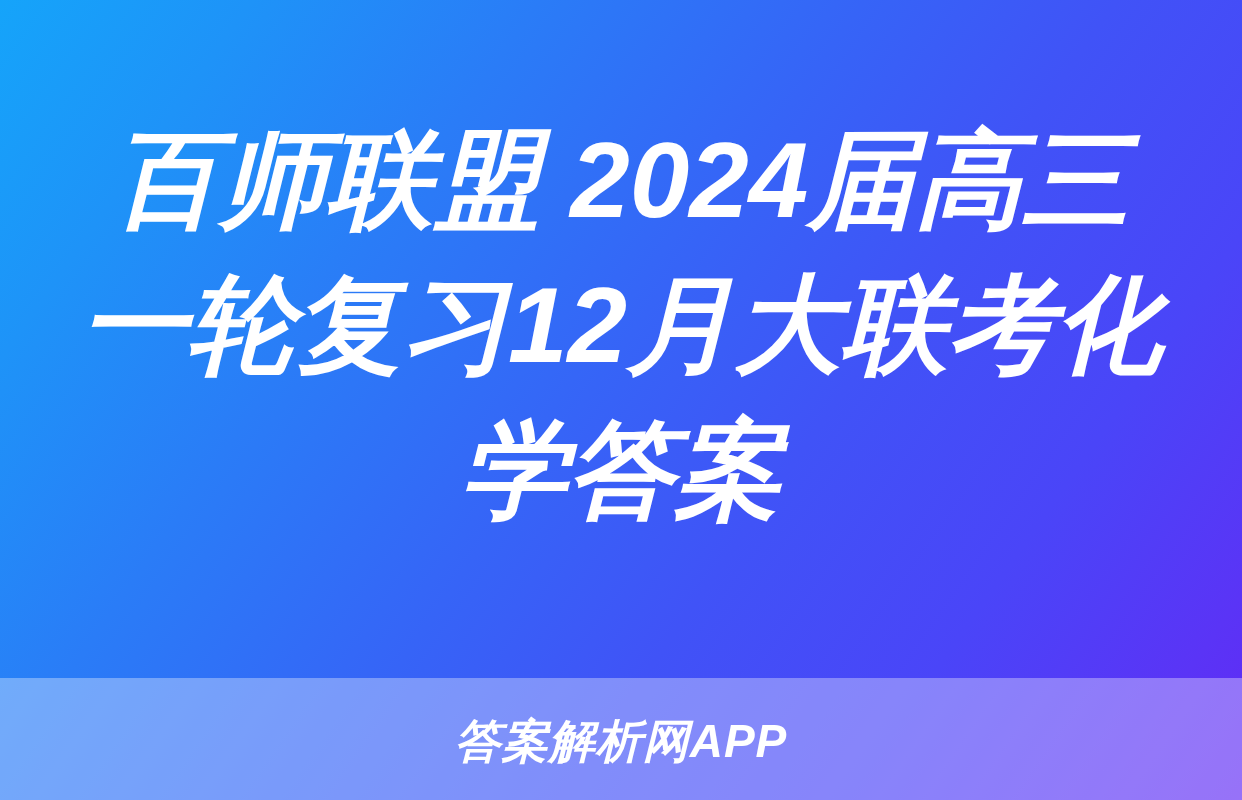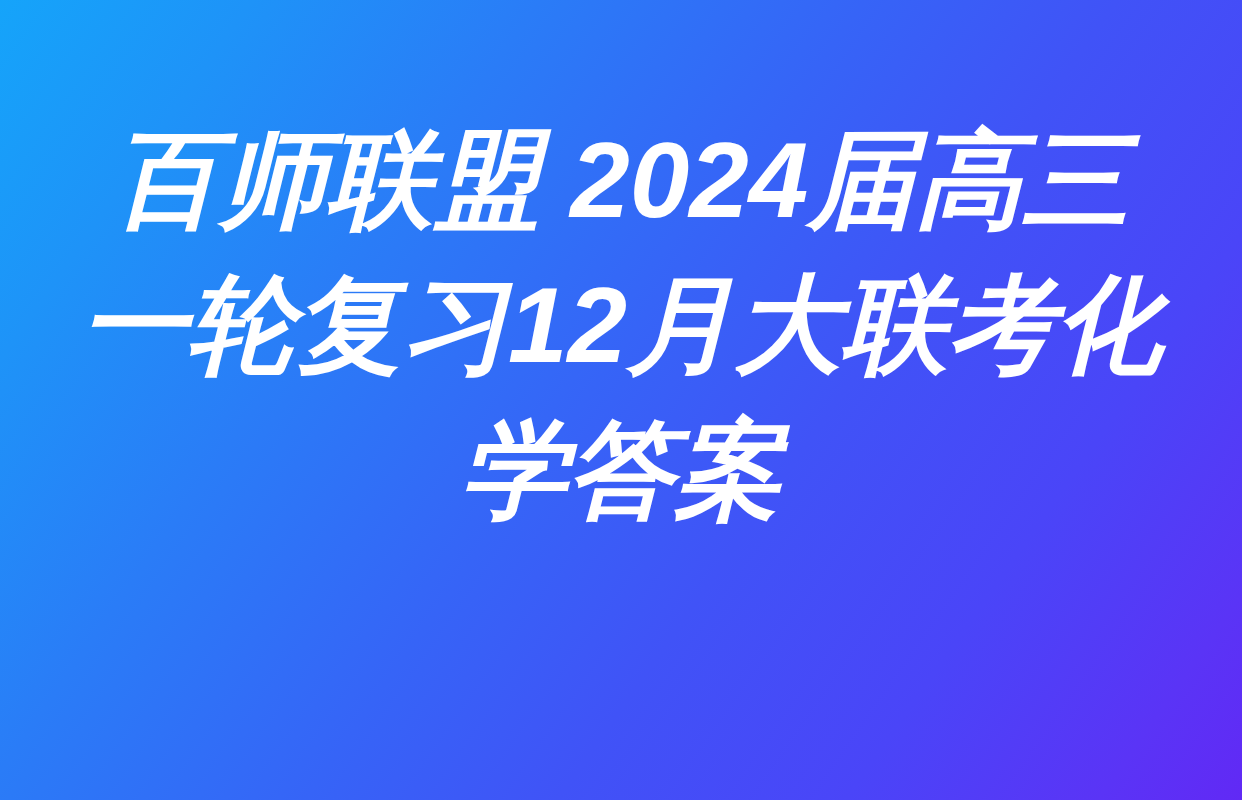--- a/index.html
+++ b/index.html
@@ -88,14 +88,17 @@
 </style>
 </head>
 <body>
 
 <div class="poster">
 
   <div class="title-block">
     <div class="title-text">百师联盟 2024届高三一轮复习12月大联考化学答案</div>
   </div>
 
+  <div class="watermark-band">
+    <div class="watermark-text">答案解析网APP</div>
+  </div>
 
 </div>
 
 </body></html>

